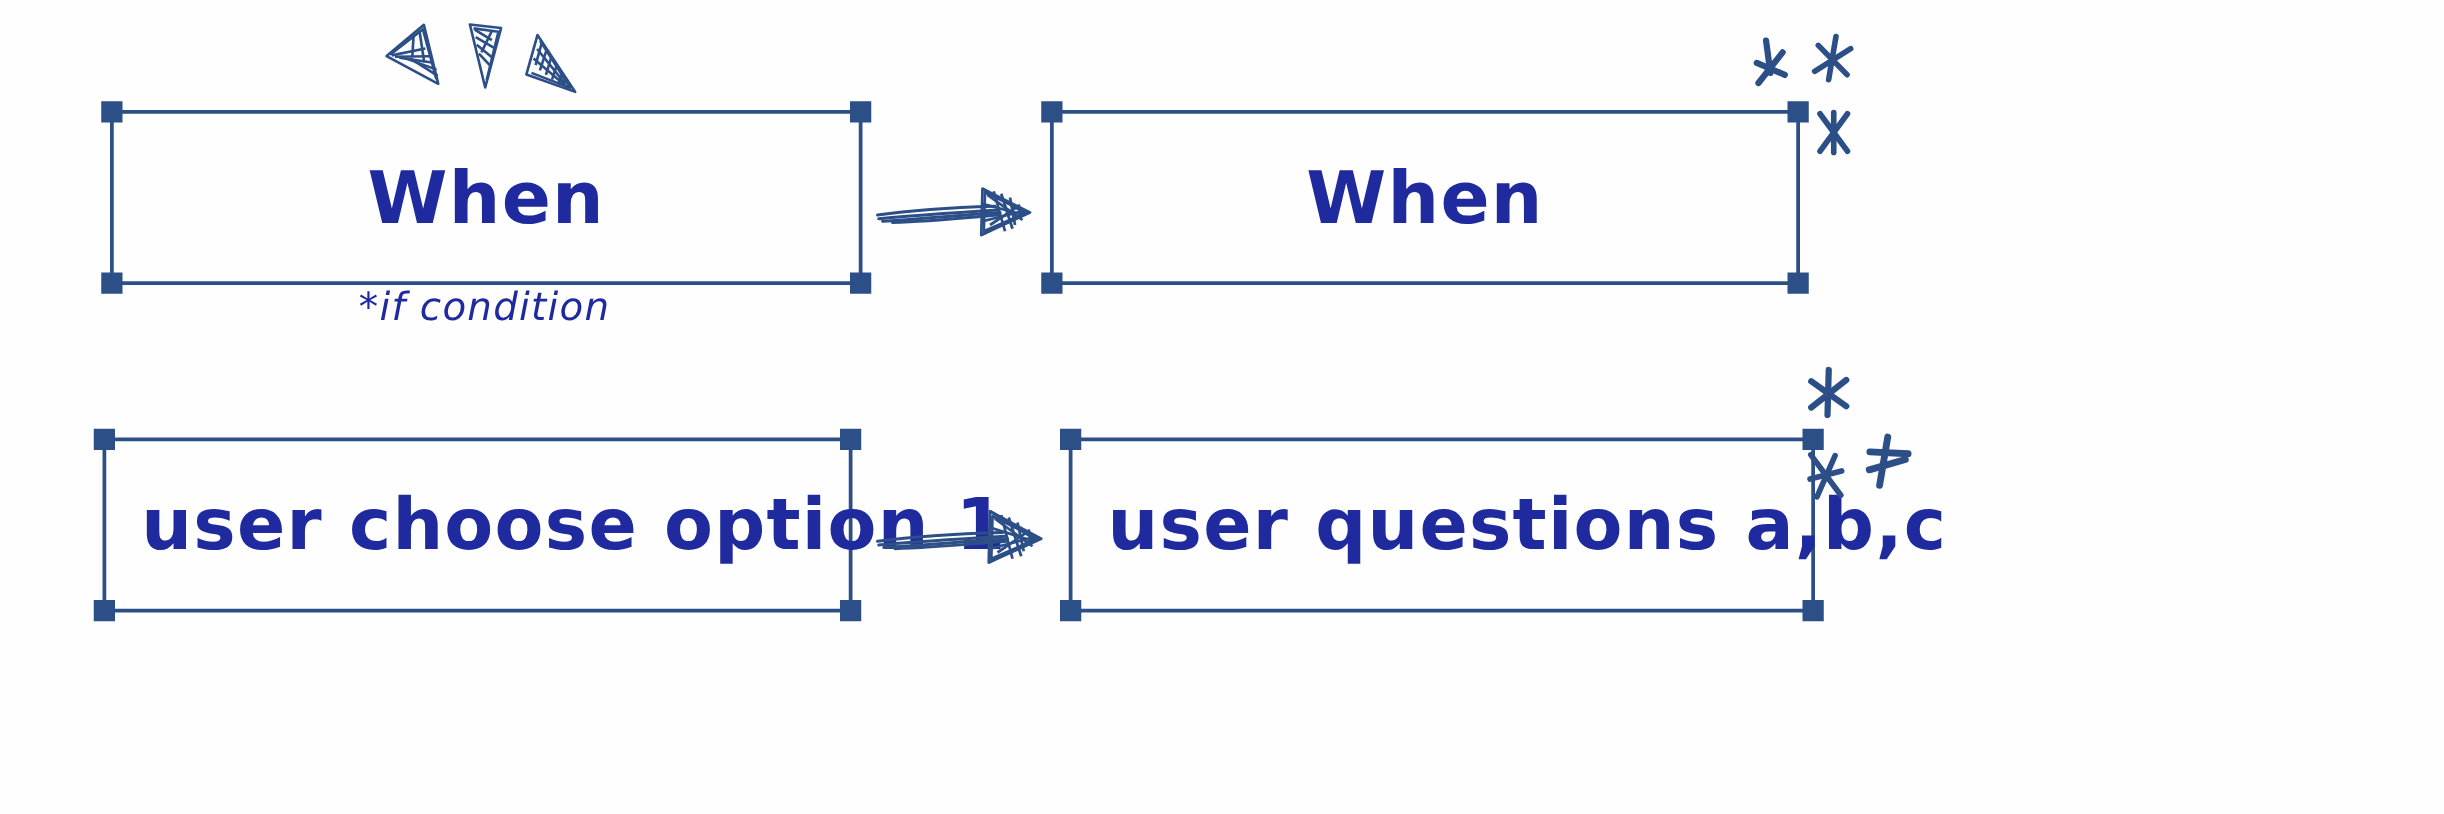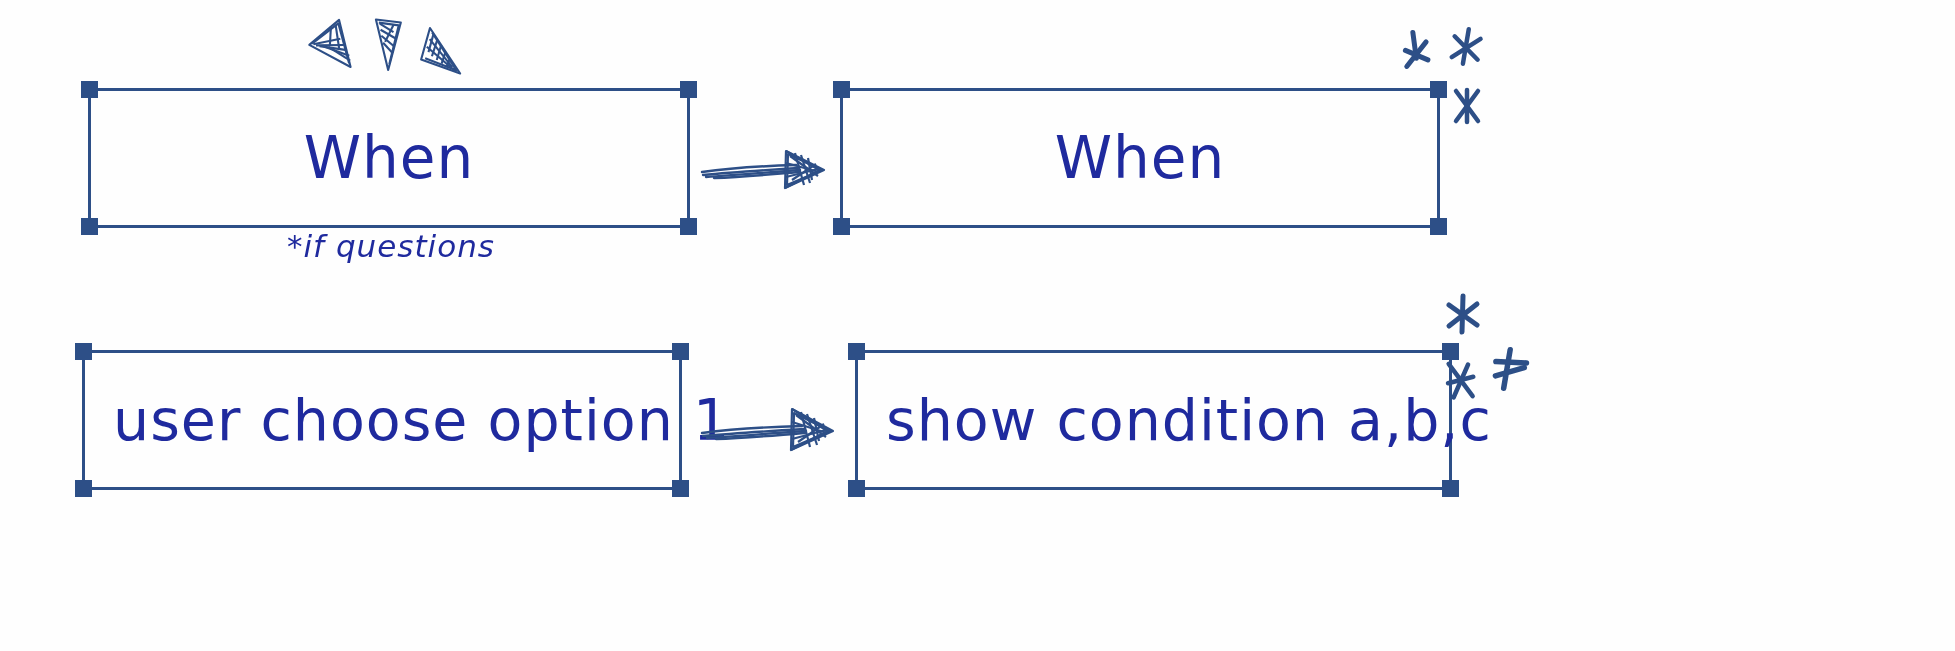--- a/index.html
+++ b/index.html
@@ -27,21 +27,21 @@
   }
   .shape .shape-label {
     position: absolute;
     left: 0;
     right: 0;
     top: 50%;
     transform: translateY(-50%);
     text-align: center;
     color: #1f2a9e;
     font-family: "DejaVu Sans", sans-serif;
-    font-weight: 400;
+    font-weight: 700;
     letter-spacing: 1px;
     white-space: nowrap;
   }
   .shape.title-shape .shape-label {
     font-size: 58px;
   }
   .shape.body-shape .shape-label {
     font-size: 57px;
     text-align: left;
     padding-left: 28px;
@@ -104,28 +104,28 @@
 
   <div class="shape body-shape" id="shape-condition-box" style="left: 82px; top: 350px; width: 600px; height: 140px;">
     <div class="shape-label">user choose option 1</div>
     <div class="handle tl"></div>
     <div class="handle tr"></div>
     <div class="handle bl"></div>
     <div class="handle br"></div>
   </div>
 
   <div class="shape body-shape" id="shape-result-box" style="left: 855px; top: 350px; width: 597px; height: 140px;">
-    <div class="shape-label">show condition a,b,c</div>
-    <div class="handle tl"></div>
-    <div class="handle tr"></div>
-    <div class="handle bl"></div>
-    <div class="handle br"></div>
-  </div>
-
-  <div class="annotation" id="annotation-if-condition-note" style="left: 287px; top: 228px;">*if questions</div>
+    <div class="shape-label">user questions a,b,c</div>
+    <div class="handle tl"></div>
+    <div class="handle tr"></div>
+    <div class="handle bl"></div>
+    <div class="handle br"></div>
+  </div>
+
+  <div class="annotation" id="annotation-if-condition-note" style="left: 287px; top: 228px;">*if condition</div>
 
   <div class="arrow" id="arrow-arrow-when-then" style="left: 700px; top: 135px;">
     <svg width="140" height="70" viewBox="0 0 140 70">
       <g fill="none" stroke="#2d4f87" stroke-width="2.4" stroke-linecap="round">
         <path d="M2,37 C30,33 62,31 96,30"></path>
         <path d="M3,40 C34,37 66,35 98,33"></path>
         <path d="M6,42 C38,40 70,37 100,35"></path>
         <path d="M14,43 C46,42 74,39 99,37"></path>
       </g>
       <g fill="none" stroke="#2d4f87" stroke-width="2.2" stroke-linejoin="round">

